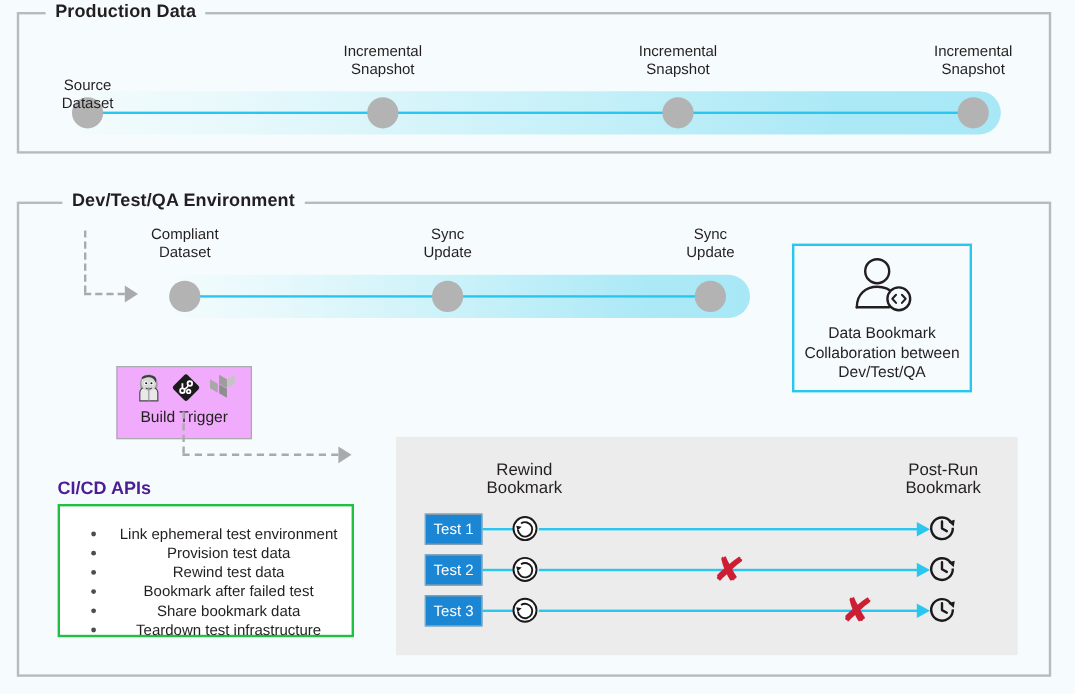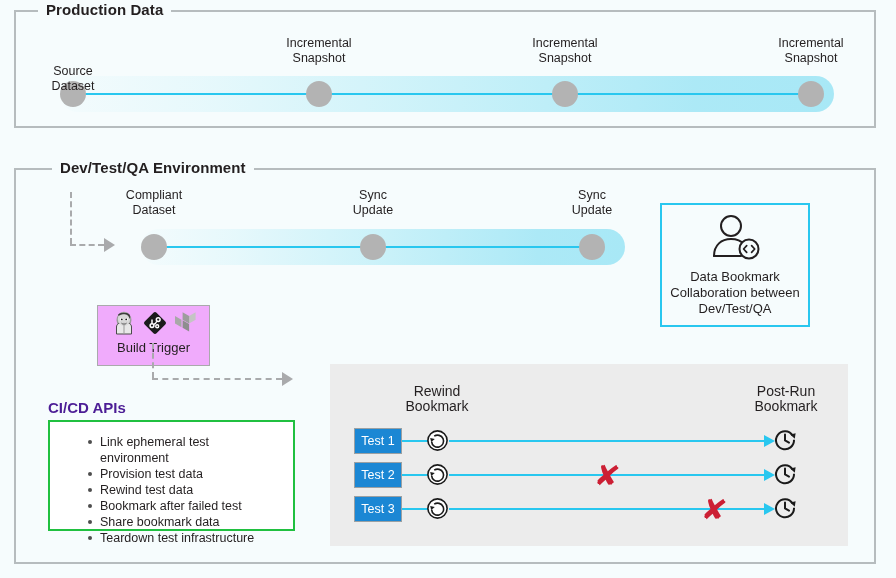--- a/index.html
+++ b/index.html
@@ -126,22 +126,23 @@
     font-size:15px;font-weight:bold;color:#4c1d95;
   }
   #cicd-box{
     position:absolute;left:48px;top:420px;
     width:247px;height:111px;
     border:2px solid #20c040;
     background:#ffffff;
     box-sizing:border-box;
   }
   #cicd-list{
-    margin:12px;padding:0 0 0 26px;
+    margin:0;padding:15px 0 0 26px;
     list-style:none;
+    text-align:center;
   }
   #cicd-list li{
     font-size:12.5px;line-height:16px;color:#231f20;
     position:relative;padding-left:12px;
   }
   #cicd-list li:before{
     content:"";position:absolute;left:0;top:6px;
     width:4px;height:4px;border-radius:50%;background:#4d4d4d;
   }
 

